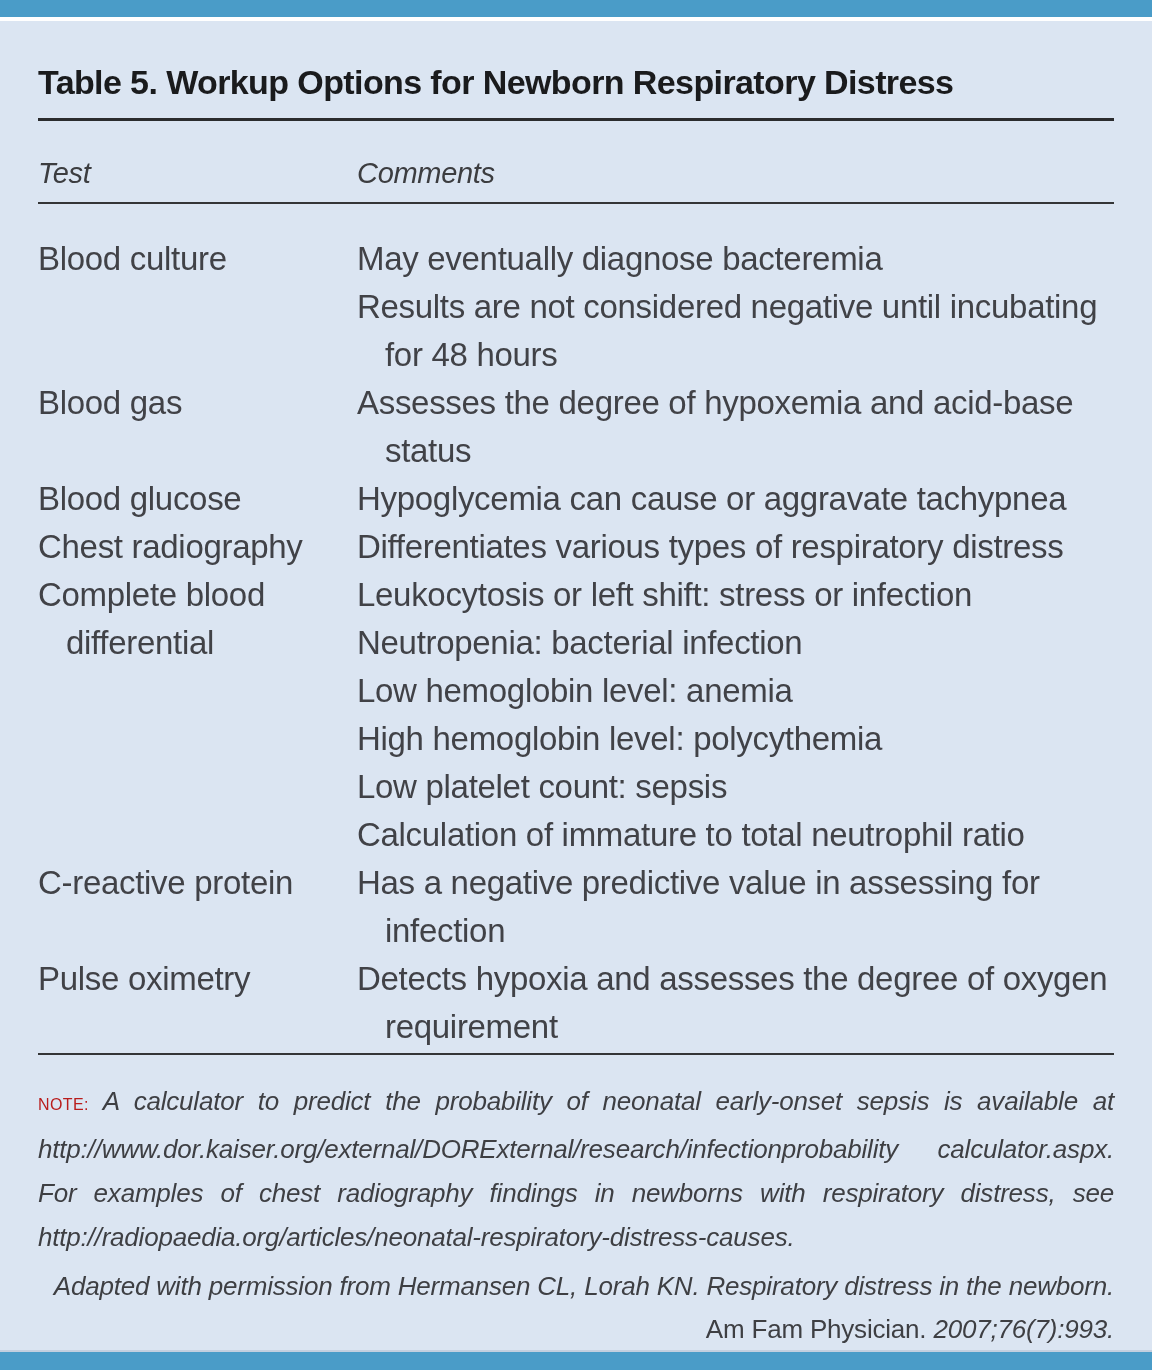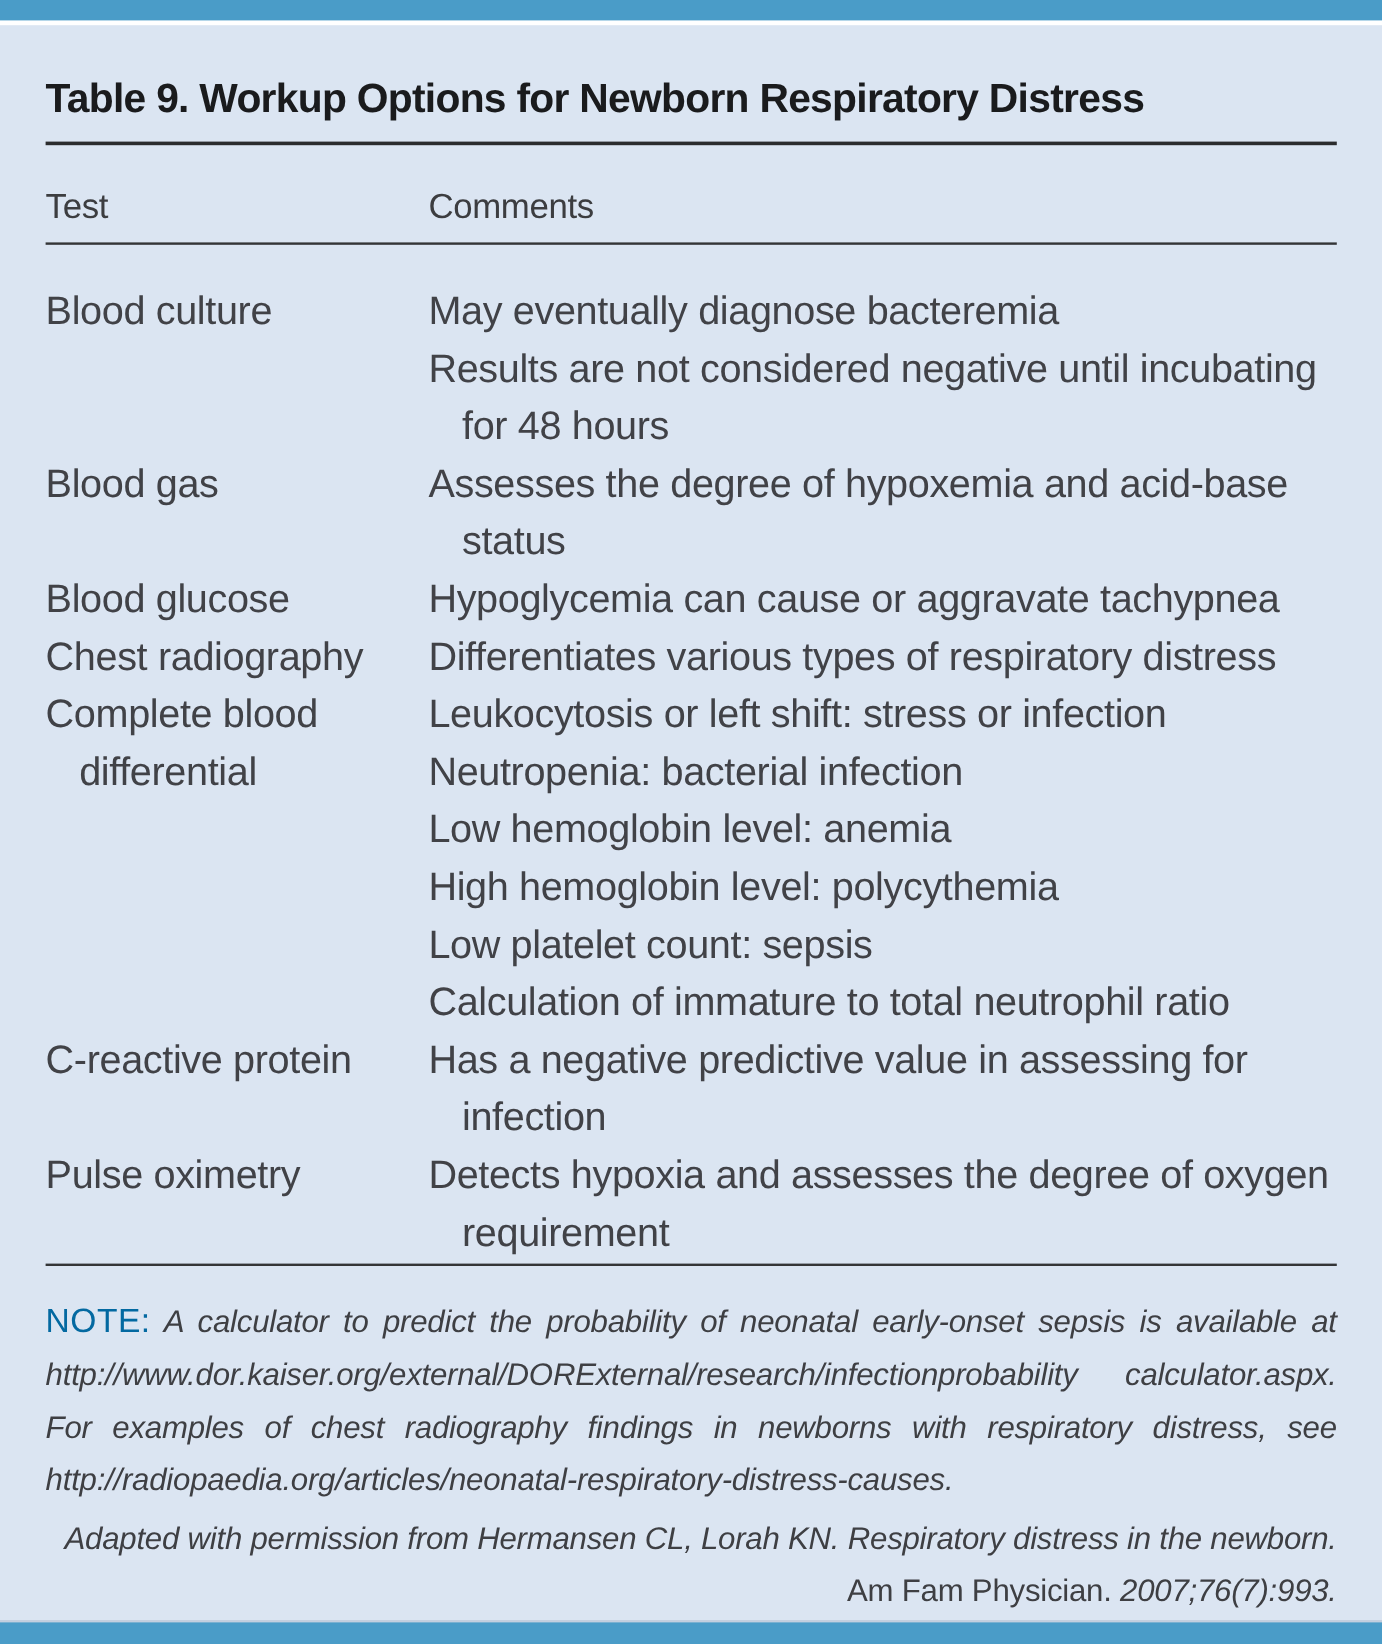--- a/index.html
+++ b/index.html
@@ -31,20 +31,21 @@
     letter-spacing: -0.6px;
     color: #1a1b1d;
   }
   .rule-heavy { margin-top: 16px; border-top: 3px solid #2b2c2e; }
   .rule-mid   { margin-top: 11px; border-top: 2px solid #343537; }
   .rule-bottom{ margin-top: 2px;  border-top: 2px solid #343537; }
   .col-headers {
     margin-top: 34px;
     display: grid; grid-template-columns: 319px 1fr;
     font-size: 29px; line-height: 36px;
+    font-style: italic;
     color: #3c3d40;
     letter-spacing: -0.3px;
   }
   .table-body { margin-top: 31px; }
   .t-row {
     display: grid; grid-template-columns: 319px 1fr;
     font-size: 33px;
     color: #414247;
     letter-spacing: -0.3px;
   }
@@ -57,34 +58,34 @@
   }
   .footnote {
     font-style: italic;
     line-height: 44px;
     text-align: justify;
   }
   .footnote.note { margin-top: 24px; }
   .footnote.citation { margin-top: 6px; line-height: 43px; text-align: right; }
   .note-label {
     font-style: normal;
-    font-size: 28px;
+    font-size: 16px;
     letter-spacing: 0.4px;
-    color: #0369a1;
+    color: #b91c1c;
   }
   .seg-roman { font-style: normal; }
 </style>
 </head>
 <body>
 
 <div class="accent-bar top"></div>
 
 <div class="panel">
 
-  <div class="title">Table 9. Workup Options for Newborn Respiratory Distress</div>
+  <div class="title">Table 5. Workup Options for Newborn Respiratory Distress</div>
 
   <div class="rule-heavy"></div>
 
   <div class="col-headers">
     <div>Test</div>
     <div>Comments</div>
   </div>
 
   <div class="rule-mid"></div>
 

